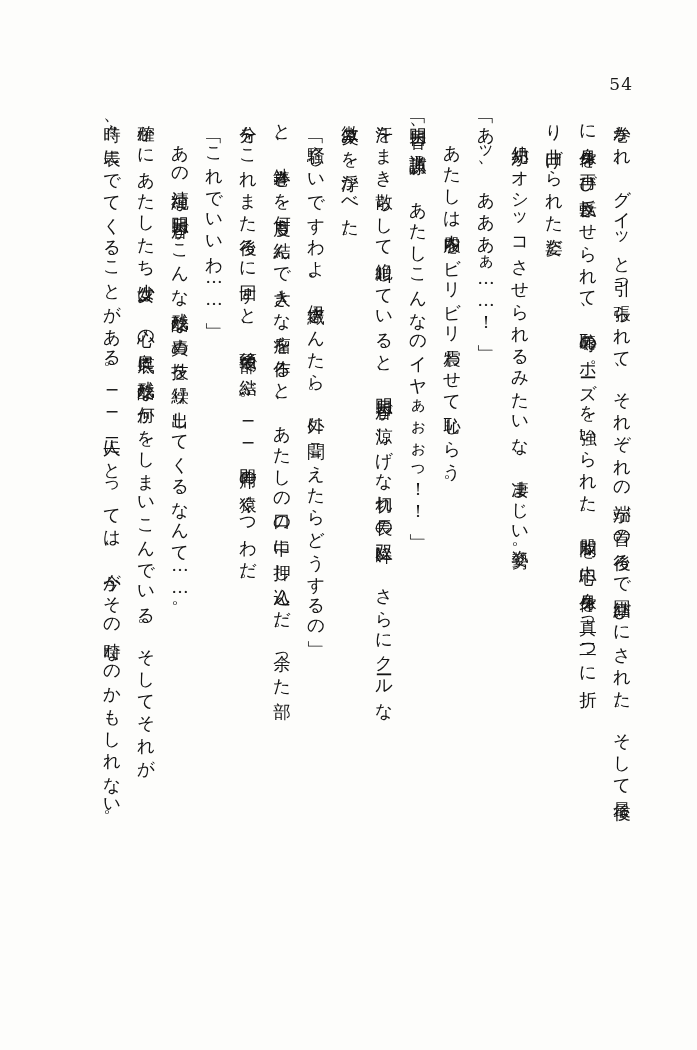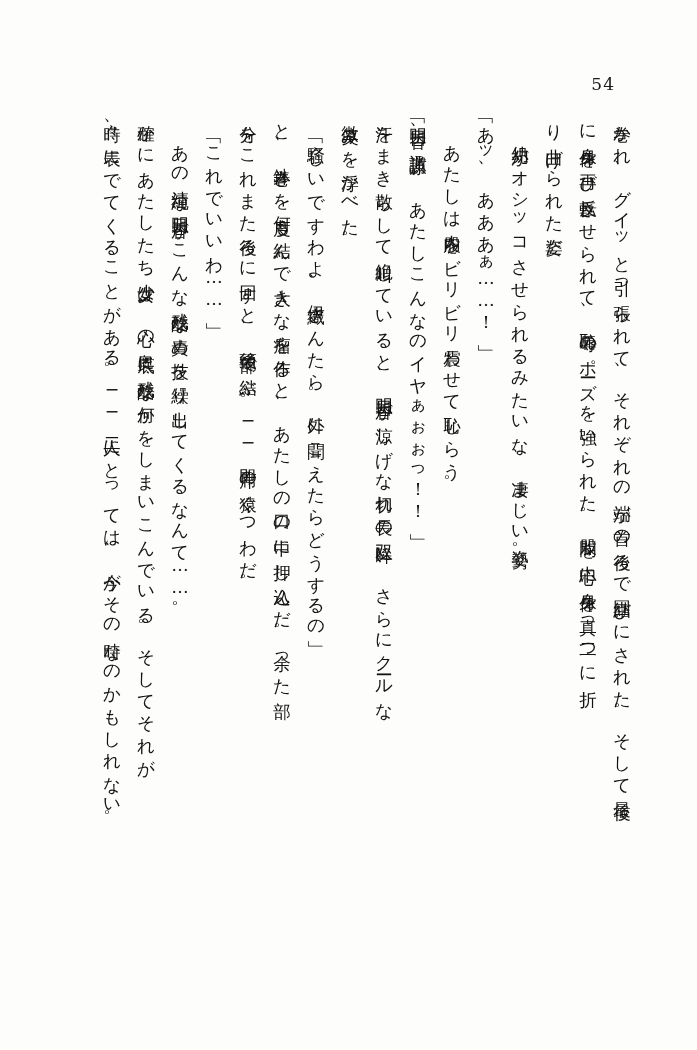--- a/index.html
+++ b/index.html
@@ -16,21 +16,21 @@
   }
   .page {
     position: relative;
     width: 697px;
     height: 1050px;
     background: #fdfdfb;
   }
   .page-number {
     position: absolute;
     top: 74px;
-    right: 82px;
+    right: 64px;
     font-size: 17px;
     letter-spacing: 1px;
     color: #1a1a1a;
     font-family: "DejaVu Serif", "Liberation Serif", serif;
   }
   .text-block {
     position: absolute;
     top: 112px;
     right: 58px;
     left: 52px;

